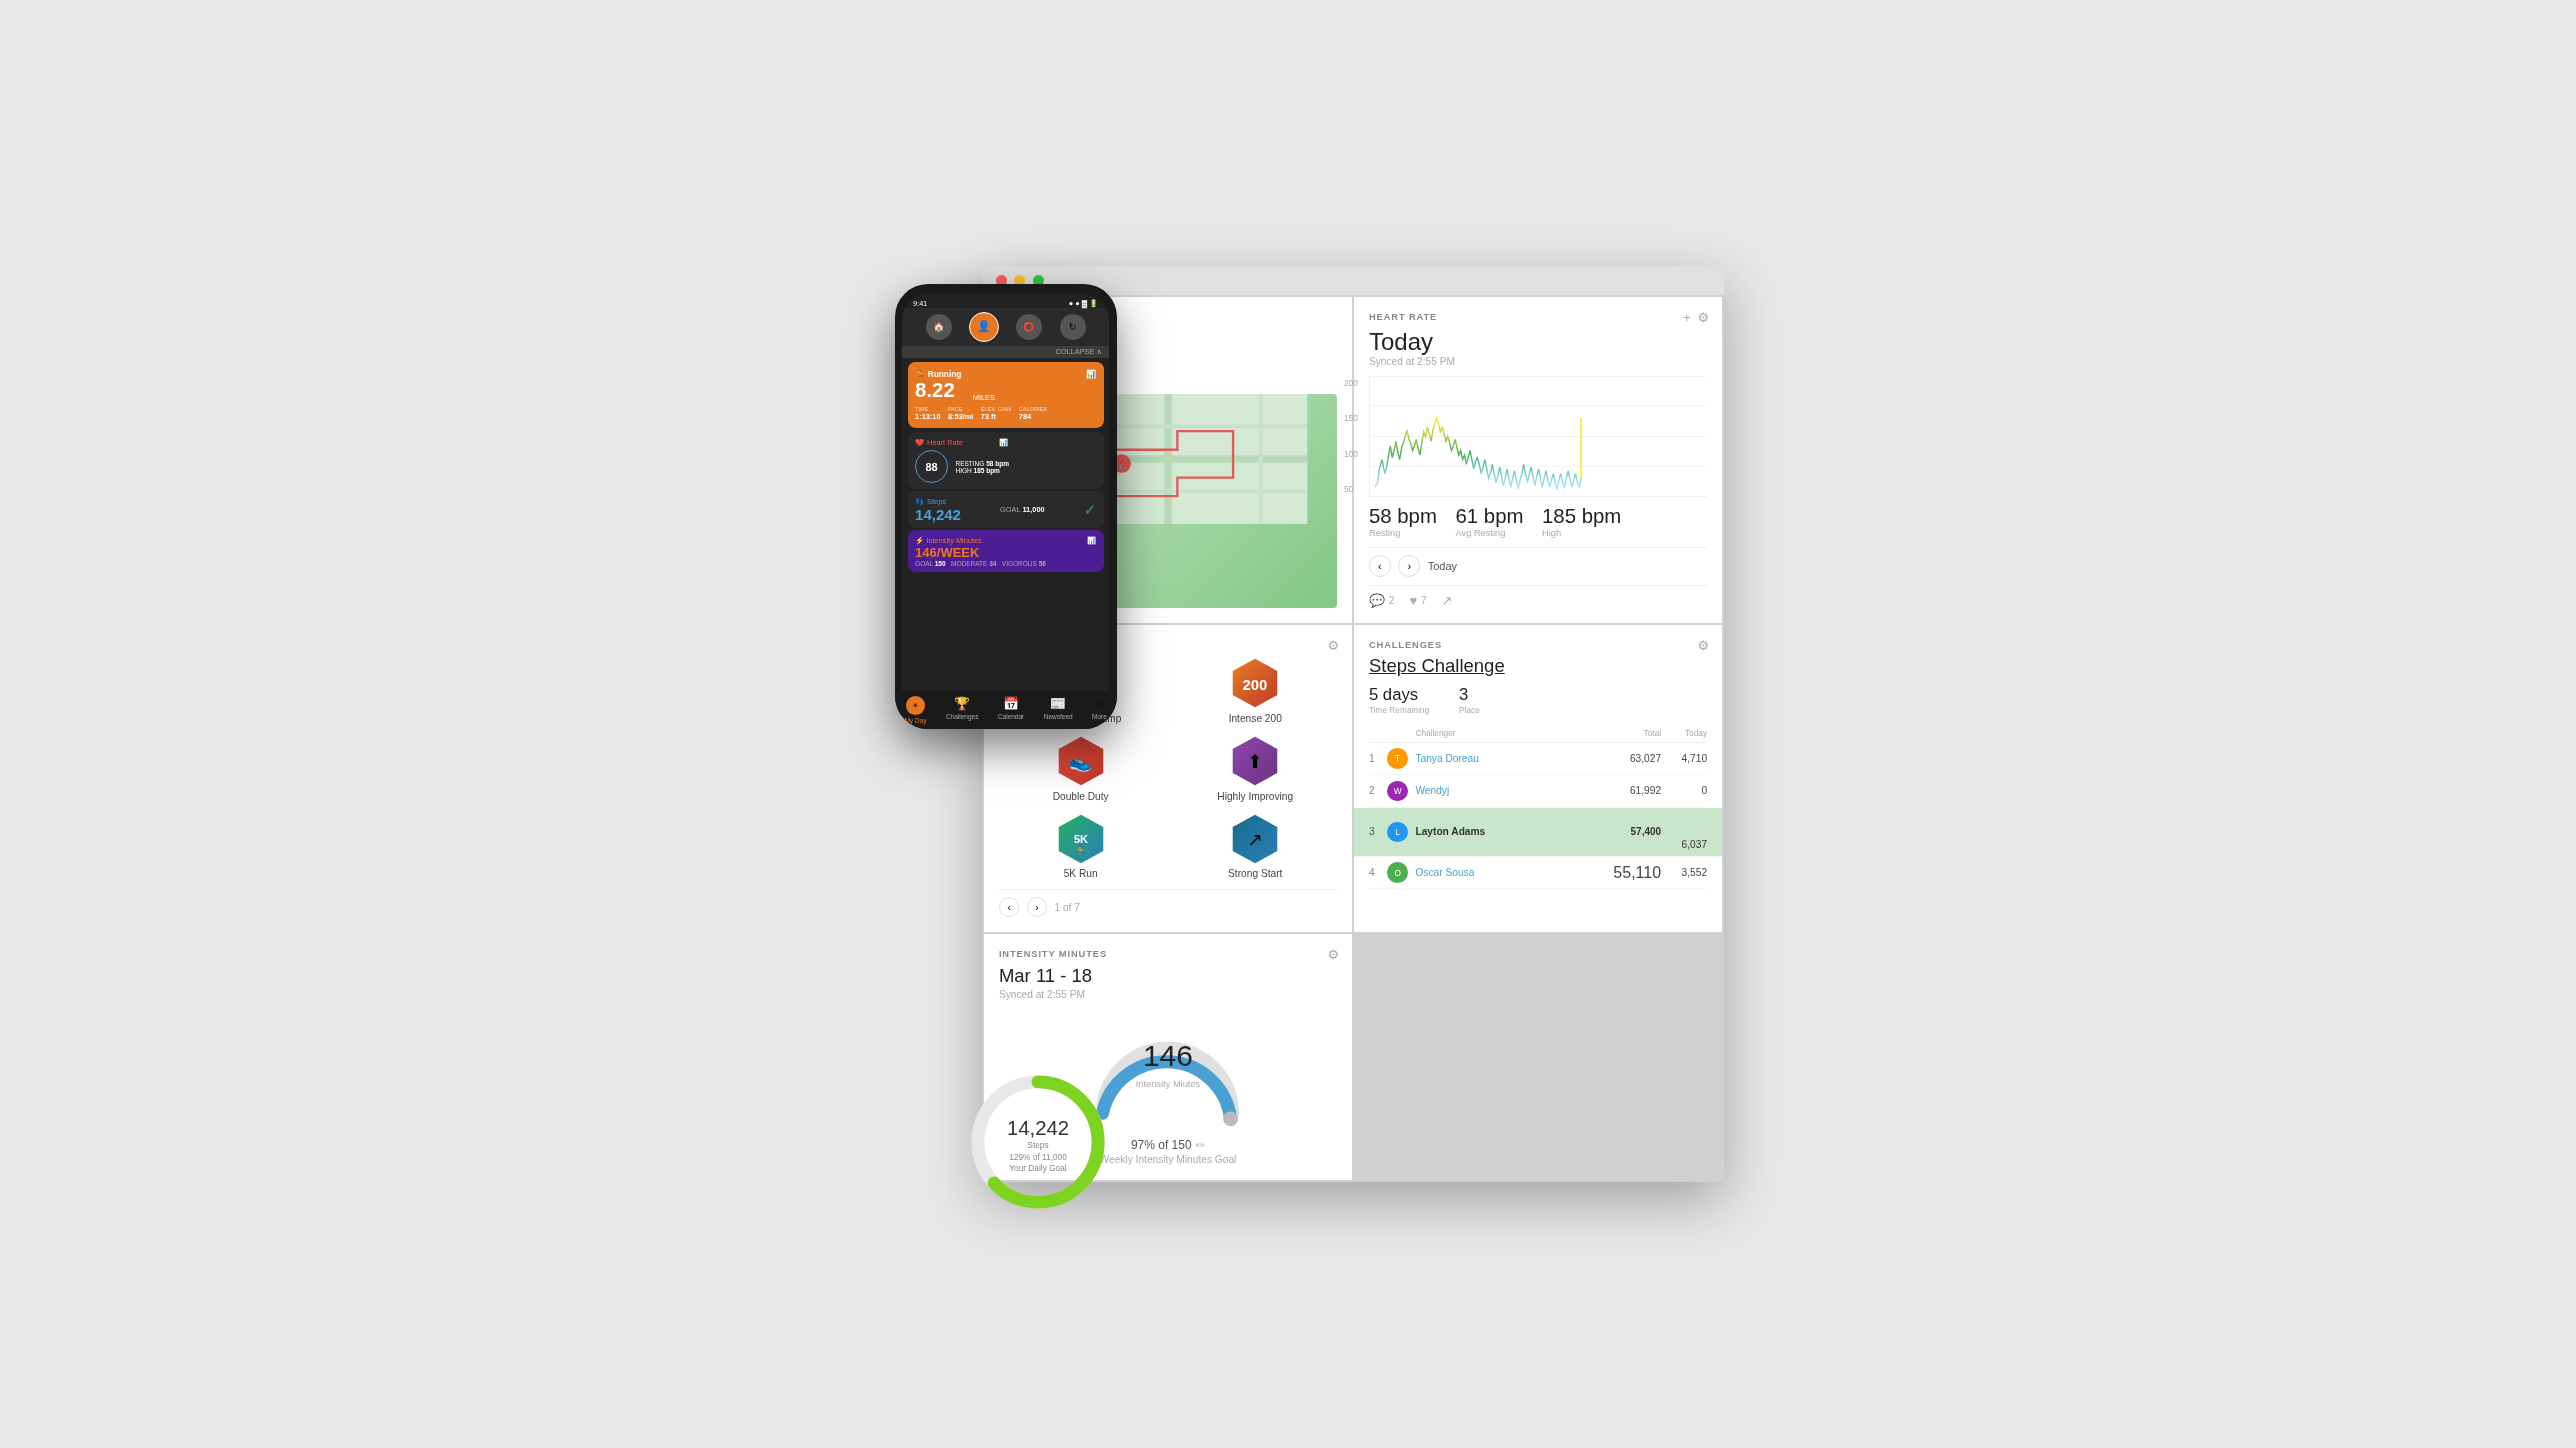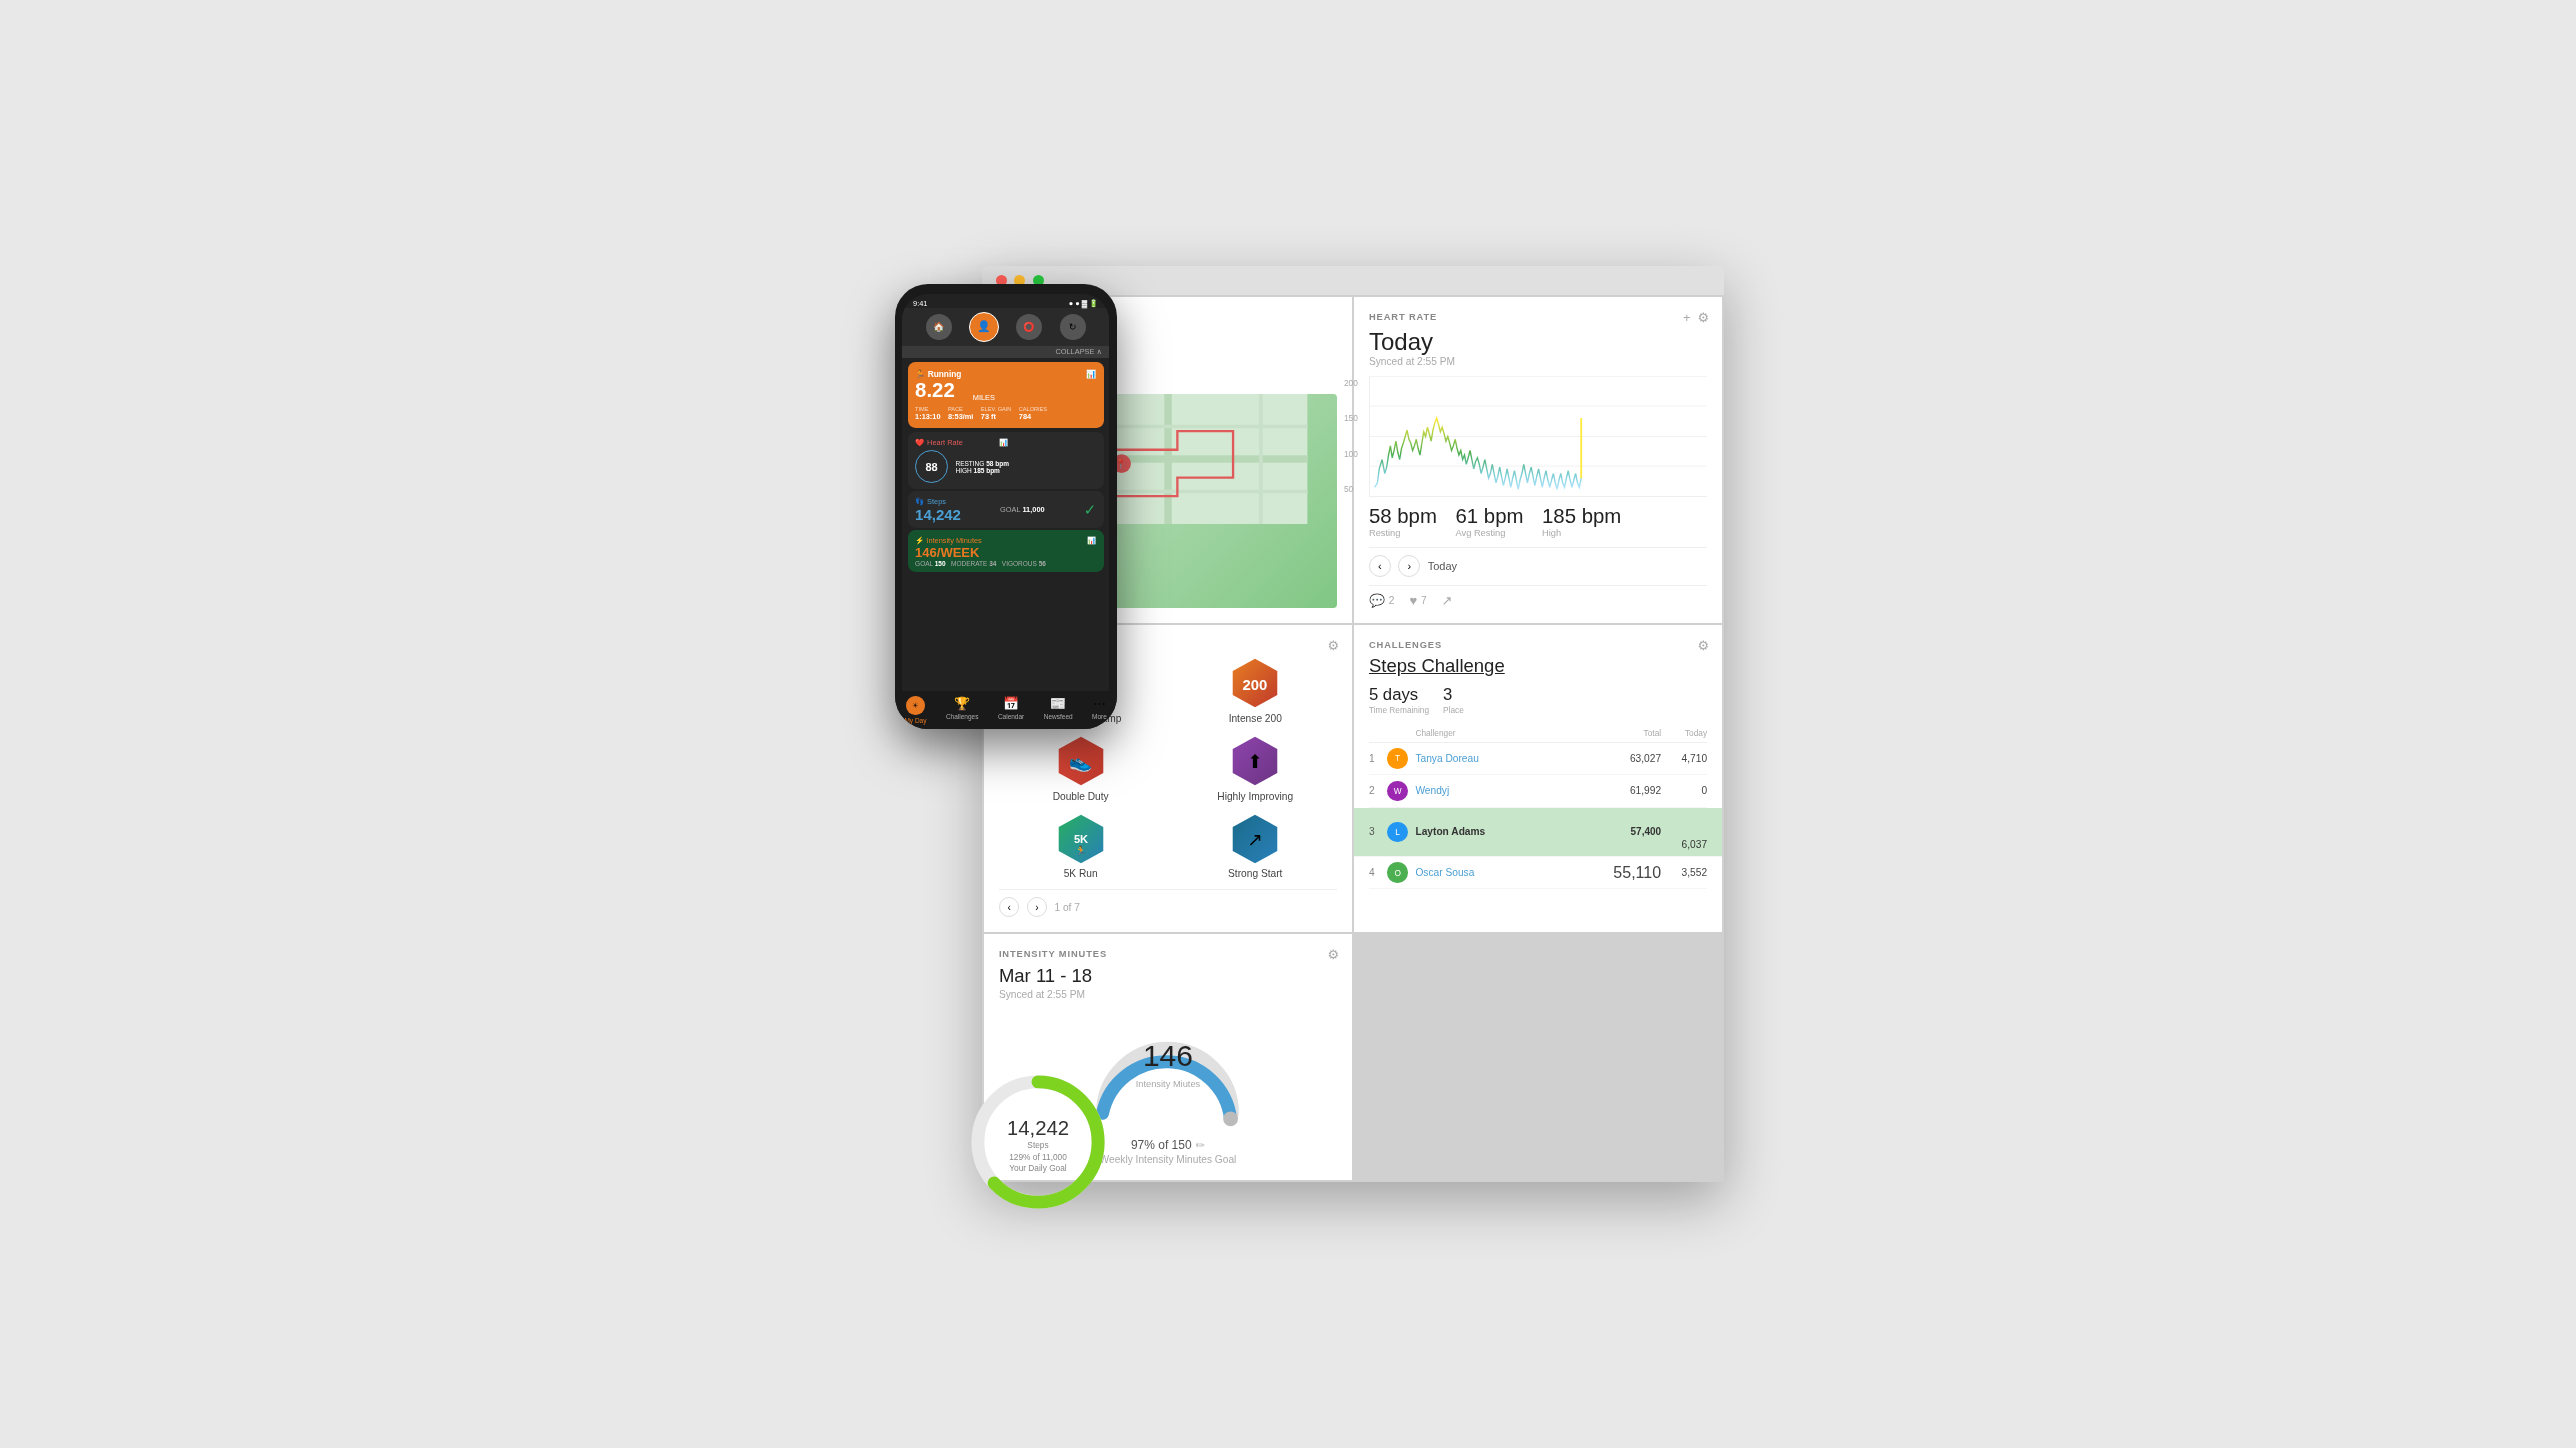--- a/index.html
+++ b/index.html
@@ -388,21 +388,21 @@
               </div>
               <span class="phone-steps-val">14,242</span>
             </div>
             <div style="font-size:7.4px;color:#aaa;">
               GOAL <strong style="color:#fff;">11,000</strong>
             </div>
             <div style="color:#27ae60;font-size:15px;">✓</div>
           </div>
         </div>
 
-        <div style="background:#14532d;margin:1.9px 5.6px;border-radius:7.4px;padding:5.6px 7.4px;color:#fff;">
+        <div style="background:#4c1d95;margin:1.9px 5.6px;border-radius:7.4px;padding:5.6px 7.4px;color:#fff;">
           <div style="font-size:7.4px;color:#e87722;">⚡ Intensity Minutes <span style="float:right;">📊</span></div>
           <div style="font-size:13px;font-weight:700;color:#e87722;">146/WEEK</div>
           <div style="font-size:6.5px;color:#aaa;">GOAL <strong style="color:#fff;">150</strong> &nbsp; MODERATE <strong>34</strong> &nbsp; VIGOROUS <strong>56</strong></div>
         </div>
 
         <div style="position:absolute;bottom:0;left:0;right:0;background:#1a1a1a;display:flex;justify-content:space-around;padding:5.6px 0;">
           <div style="display:flex;flex-direction:column;align-items:center;gap:1.9px;">
             <div style="width:18.5px;height:18.5px;border-radius:50%;background:#e87722;display:flex;align-items:center;justify-content:center;font-size:7.4px;">☀</div>
             <span style="font-size:6.5px;color:#e87722;">My Day</span>
           </div>
@@ -649,21 +649,21 @@
           <button class="badges-nav-btn">›</button>
           <span>1 of 7</span>
         </div>
       </div>
 
       <div class="card">
         <div class="card-gear">⚙</div>
         <div class="card-title">CHALLENGES</div>
         <h2 style="font-size:18.5px;font-weight:300;color:#222;margin-bottom:7.4px;text-decoration:underline;">Steps Challenge</h2>
 
-        <div style="display:flex;gap:14px;margin-bottom:9.3px;">
+        <div style="display:flex;gap:30px;margin-bottom:9.3px;">
           <div>
             <div style="font-size:16.7px;font-weight:300;color:#222;">5 days</div>
             <div style="font-size:8.3px;color:#aaa;">Time Remaining</div>
           </div>
           <div>
             <div style="font-size:16.7px;font-weight:300;color:#222;">3</div>
             <div style="font-size:8.3px;color:#aaa;">Place</div>
           </div>
         </div>
 

